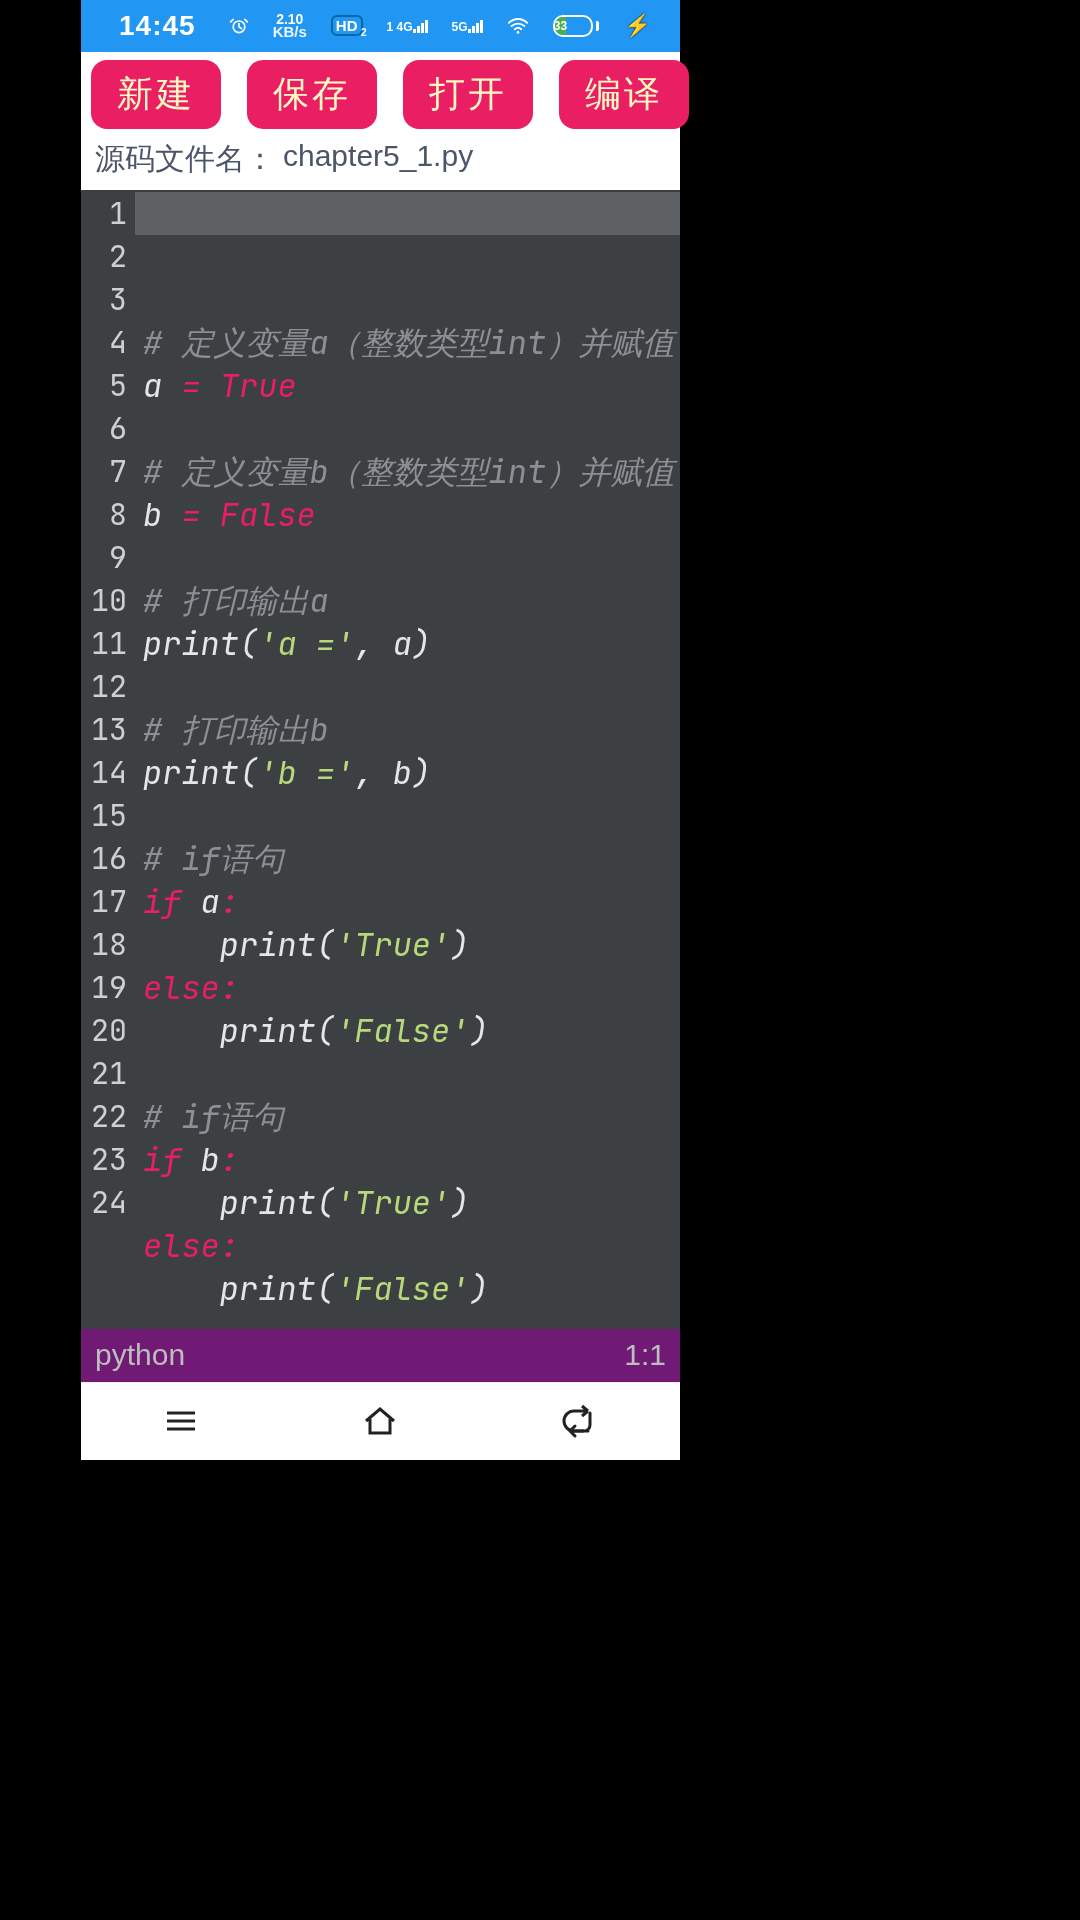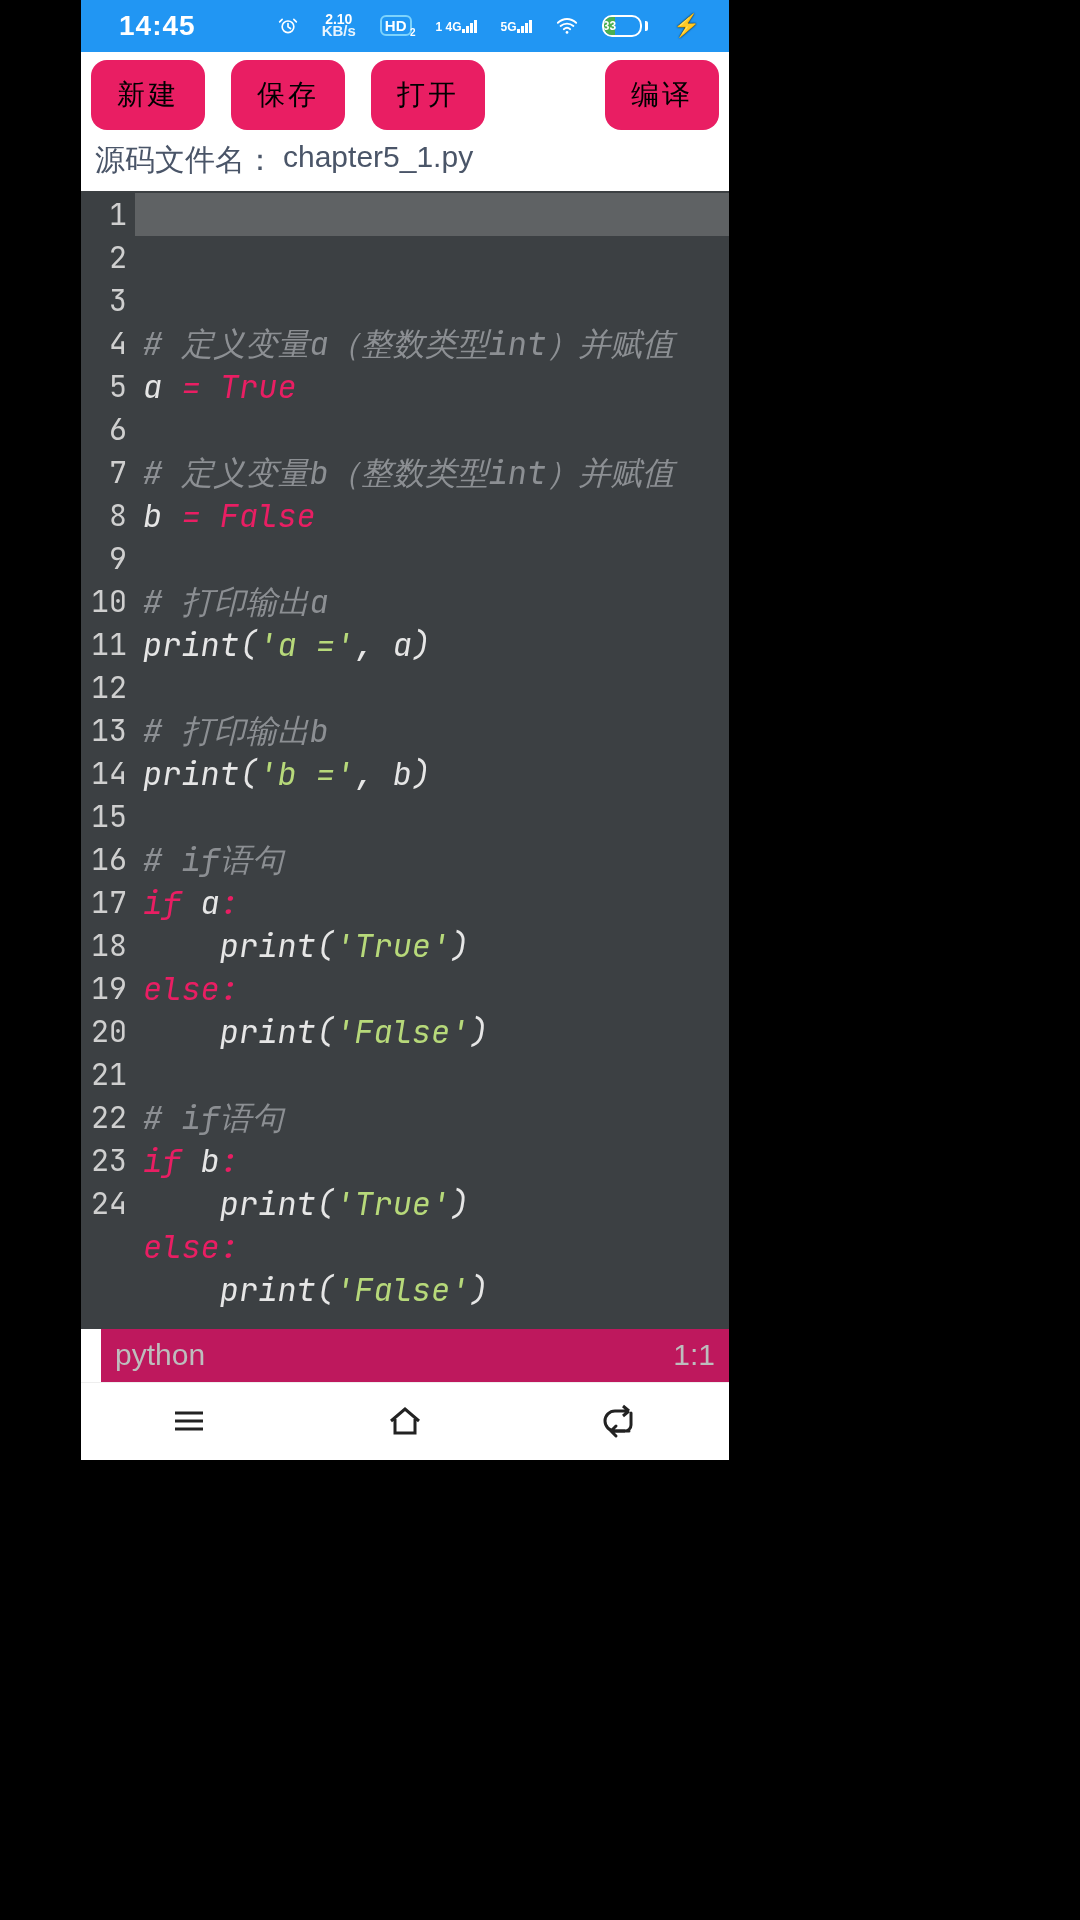--- a/index.html
+++ b/index.html
@@ -7,21 +7,21 @@
     width: 1080px;
     height: 1920px;
     background: #000;
     font-family: -apple-system, "Helvetica Neue", Arial, "PingFang SC", "Microsoft YaHei", sans-serif;
     overflow: hidden;
   }
   .phone {
     position: absolute;
     left: 81px;
     top: 0;
-    width: 648px;
+    width: 599px;
     height: 1460px;
     background: #fff;
     display: flex;
     flex-direction: column;
   }
 
   
   .status-bar {
     height: 53px;
     background: #2196f3;
@@ -31,21 +31,21 @@
     justify-content: space-between;
     padding: 0 28px 0 38px;
     font-size: 28px;
     font-weight: 600;
   }
   .status-left { letter-spacing: 1px; }
   .status-right { display: flex; align-items: center; gap: 24px; font-size: 18px; }
   .kbs { display: flex; flex-direction: column; line-height: 0.85; font-size: 14px; align-items: center; }
   .kbs .top { font-weight: 700; }
   .kbs .bot { font-size: 15px; opacity: .9; }
-  .hd-badge { border: 2px solid #7dd3fc; border-radius: 6px; padding: 0 3px; font-size: 15px; font-weight: 700; position: relative; }
+  .hd-badge { border: 2px solid #0369a1; border-radius: 6px; padding: 0 3px; font-size: 15px; font-weight: 700; position: relative; }
   .hd-badge .sub { position: absolute; right: -6px; bottom: -4px; font-size: 10px; }
   .sig { display: flex; flex-direction: row; align-items: flex-end; line-height: .9; }
   .sig .g { font-size: 12px; }
   .bars { display: flex; align-items: flex-end; gap: 1px; height: 14px; }
   .bars i { width: 3px; background: #fff; display: block; }
   .bars i:nth-child(1){height:4px}.bars i:nth-child(2){height:7px}.bars i:nth-child(3){height:10px}.bars i:nth-child(4){height:13px}
   .wifi-ic svg { width: 22px; height: 22px; display:block; }
   .batt { display:flex; align-items:center; gap:3px; }
   .batt-body { width:40px; height:22px; border:2px solid #fff; border-radius:10px; position:relative; overflow:hidden; }
   .batt-fill { position:absolute; left:0; top:0; bottom:0; background:#4caf50; display:flex; align-items:center; justify-content:center; font-size:12px; color:#fff; font-weight:700; }
@@ -56,23 +56,23 @@
   
   .toolbar {
     background:#fff;
     padding: 8px 10px 6px;
     display:flex;
     gap:26px;
   }
   .btn {
     flex: 0 0 auto;
     background:#e91e63;
-    color:#000000;
-    font-size:28px;
-    padding: 16px 26px;
+    color:#fef9c3;
+    font-size:36px;
+    padding: 10px 26px;
     border-radius:16px;
     border:none;
     font-weight:500;
     letter-spacing:3px;
   }
   .btn.last { margin-left:auto; }
 
   .filename-row {
     background:#fff;
     padding: 4px 14px 10px;
@@ -121,28 +121,27 @@
   .tok-op { color:#e91e63; }
   .tok-bool { color:#e91e63; }
   .tok-id { color:#e6e6e6; }
   .tok-fn { color:#e6e6e6; }
   .tok-str { color:#b7d97a; }
   .tok-punc { color:#e6e6e6; }
 
   
   .editor-status {
     height:54px;
-    background:#be185d;
+    background:#701a75;
     color:#bdbdbd;
     display:flex;
     align-items:center;
     justify-content:space-between;
     padding:0 14px;
     font-size:30px;
-    margin-left:20px;
   }
 
   
   .navbar {
     height:80px;
     background:#fff;
     display:flex;
     align-items:center;
     justify-content:space-around;
     border-top:1px solid #eee;

